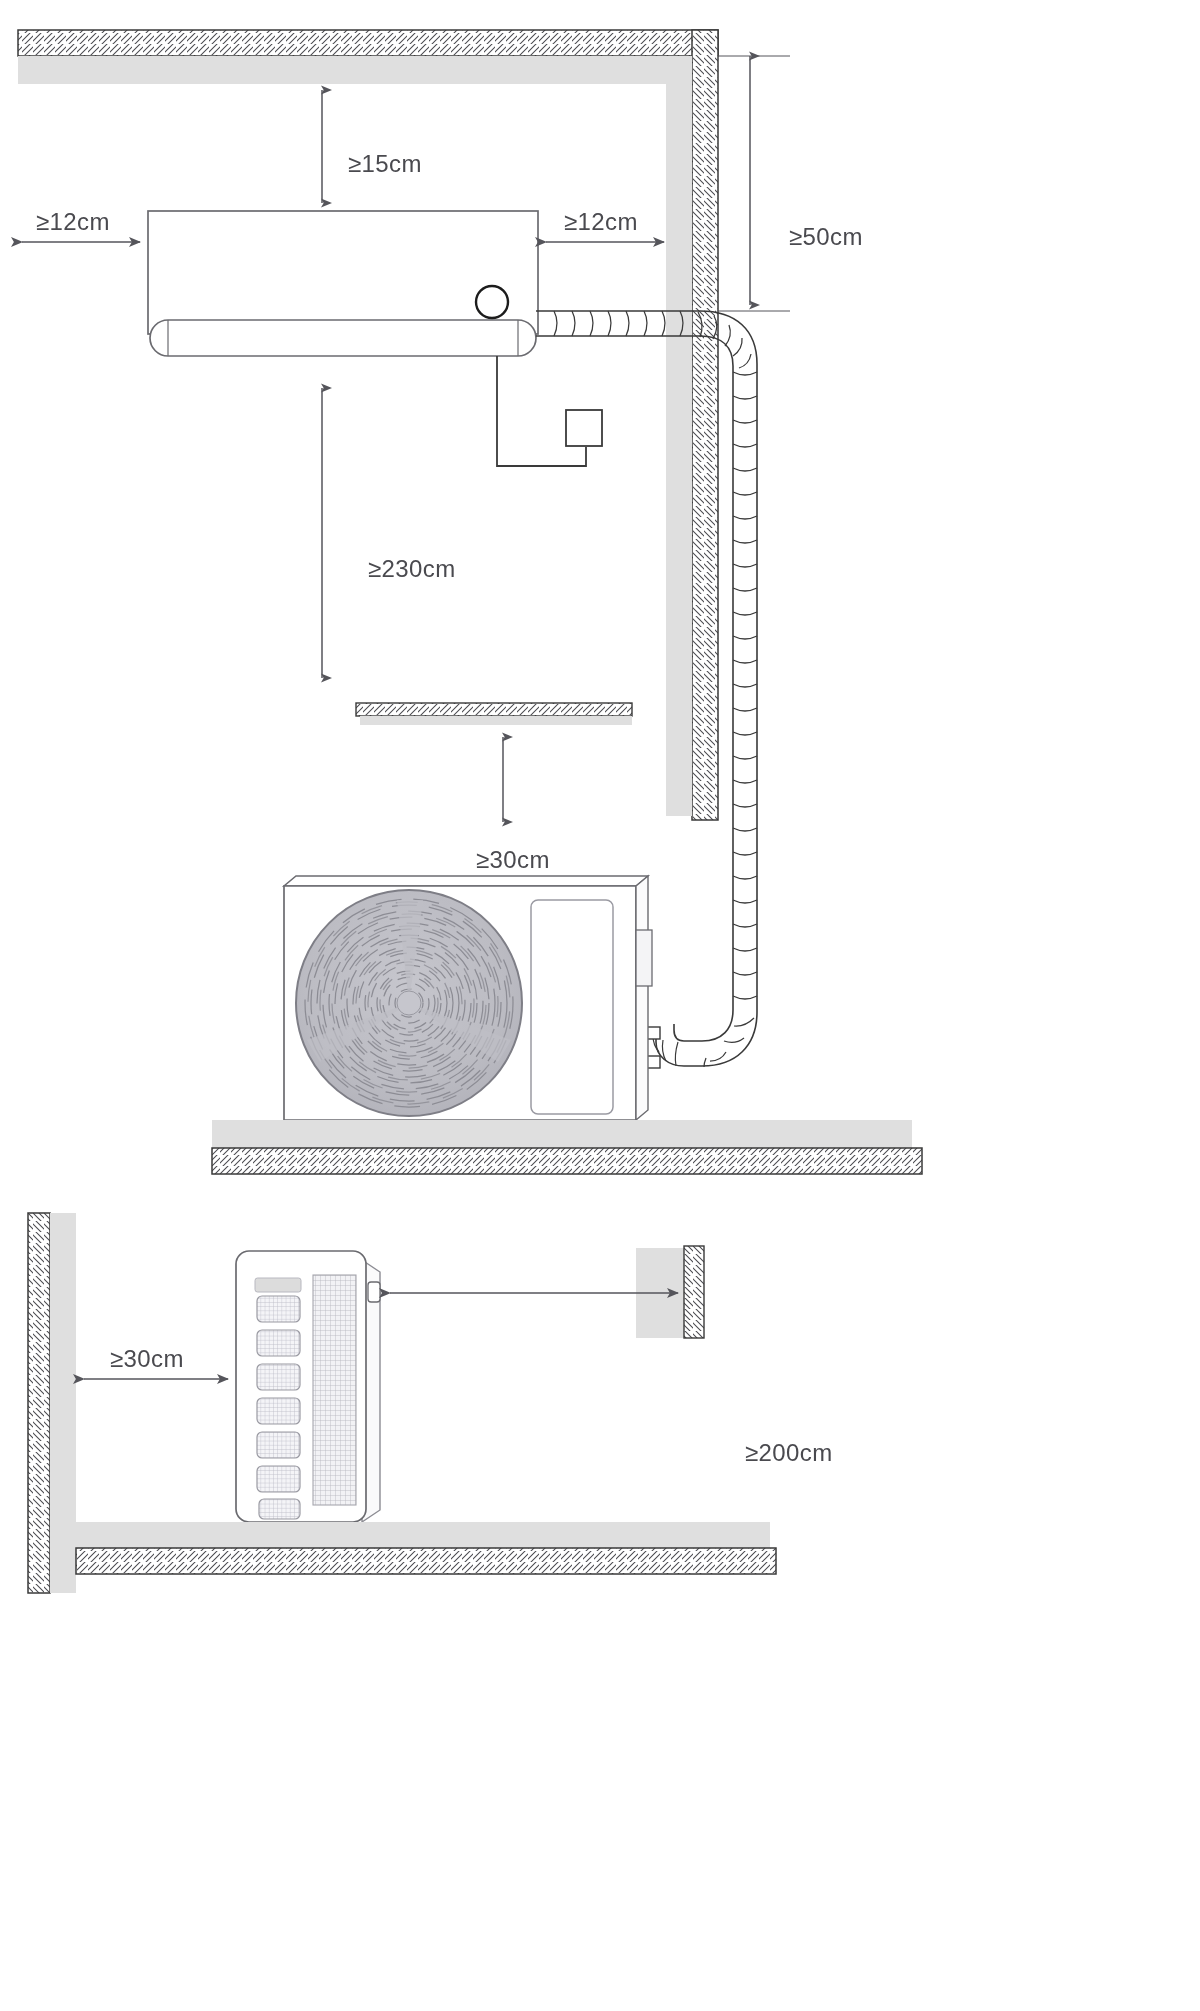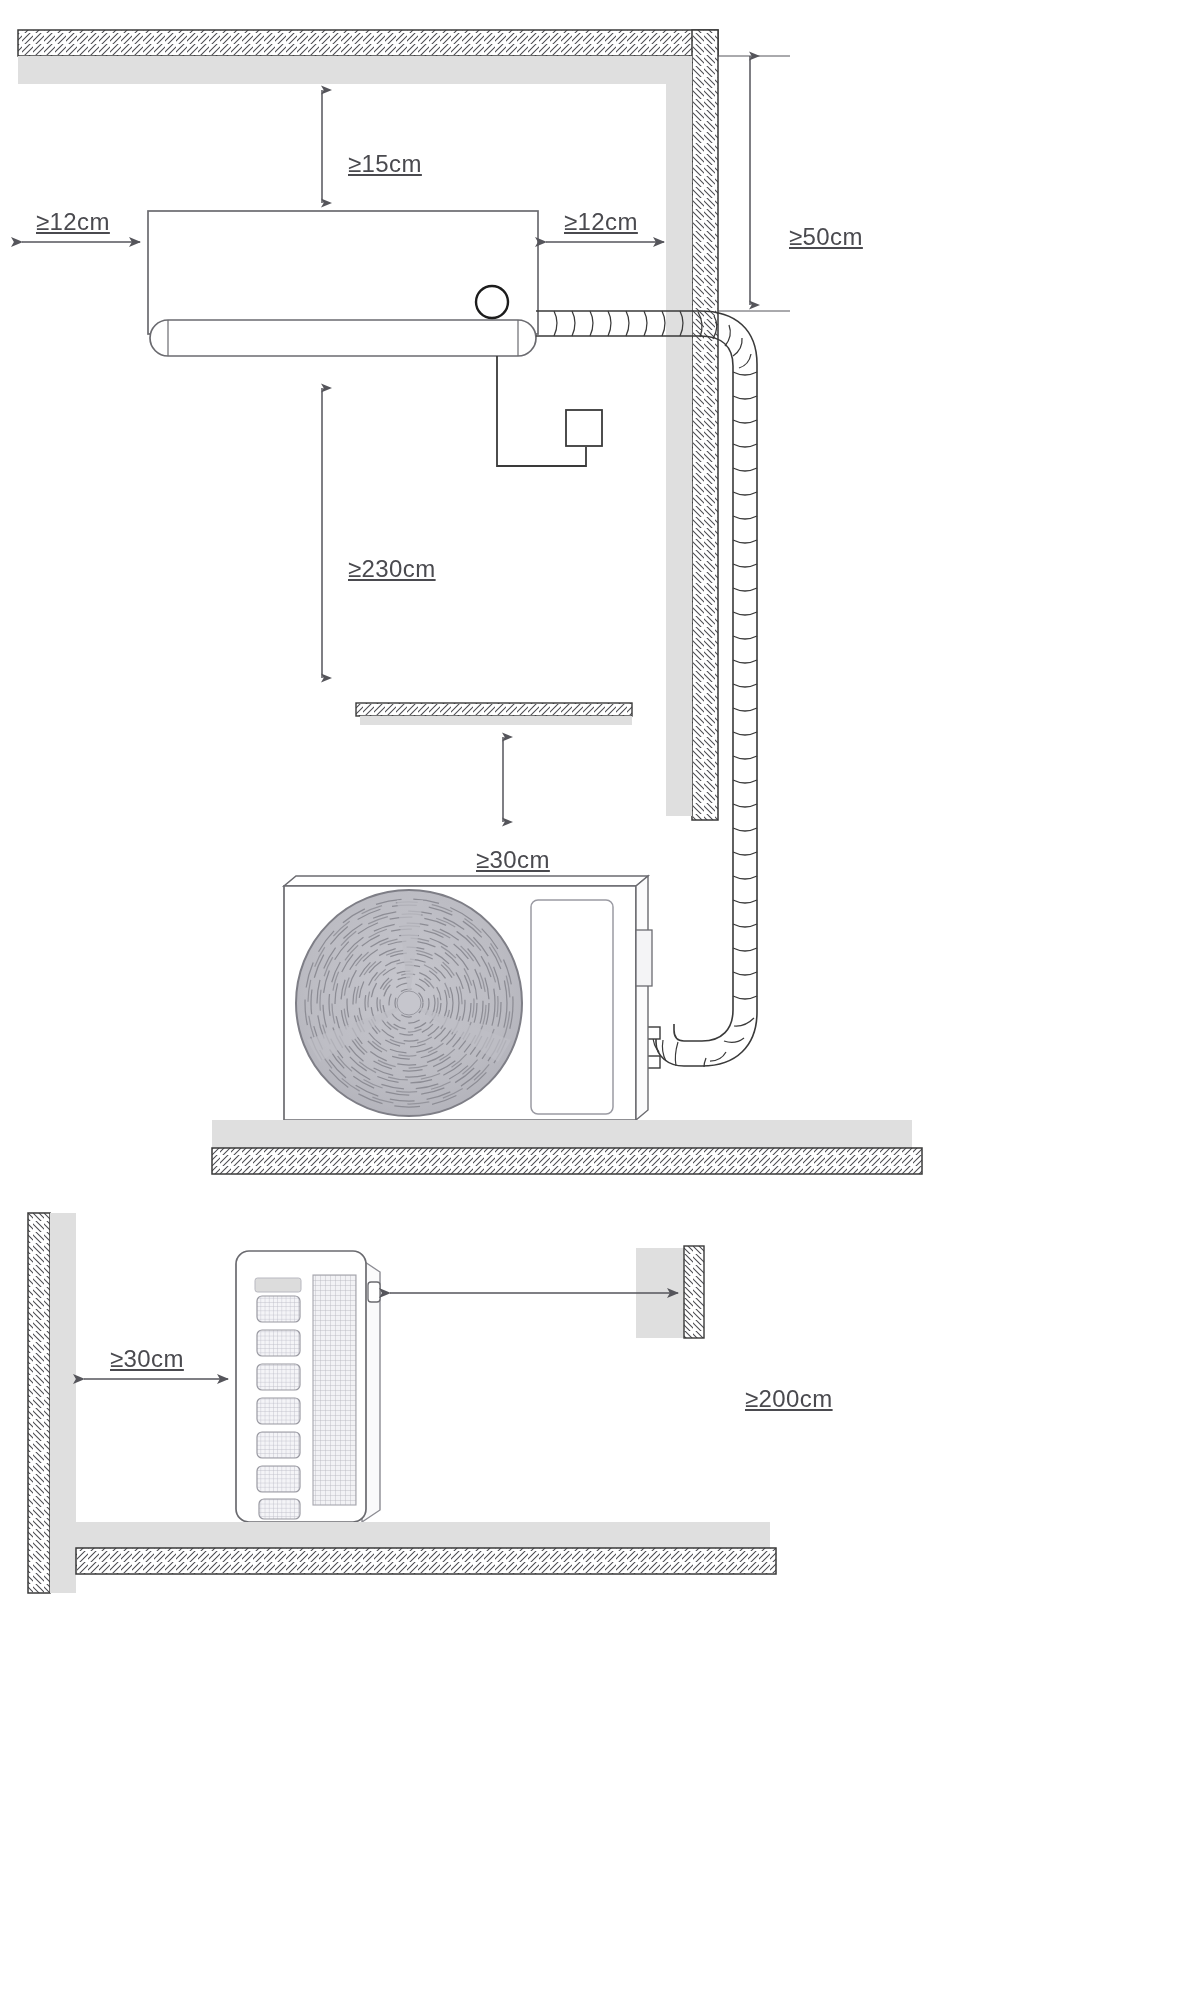--- a/index.html
+++ b/index.html
@@ -12,21 +12,20 @@
   #stage{position:absolute;left:0;top:0;width:1200px;height:2011px;}
   svg.layer{position:absolute;left:0;top:0;width:1200px;height:2011px;overflow:visible;}
   .dimlabel{
     position:absolute;
     font-family:"Liberation Sans","DejaVu Sans",sans-serif;
     font-size:24px;
     color:#4a4a4f;
     letter-spacing:0.4px;
     white-space:nowrap;
     user-select:none;
-    text-decoration:underline;
   }
 </style>
 </head>
 <body>
 
 <div id="stage">
 
   <svg class="layer" viewBox="0 0 1200 2011">
     <defs>
 
@@ -292,21 +291,21 @@
   </svg>
 
   <div class="dimlabel" style="left:348px;top:150px;">≥15cm</div>
 
   <div class="dimlabel" style="left:36px;top:208px;">≥12cm</div>
 
   <div class="dimlabel" style="left:564px;top:208px;">≥12cm</div>
 
   <div class="dimlabel" style="left:789px;top:223px;">≥50cm</div>
 
-  <div class="dimlabel" style="left:348px;top:555px;">≥230cm</div>
+  <div class="dimlabel" style="left:368px;top:555px;">≥230cm</div>
 
   <div class="dimlabel" style="left:476px;top:846px;">≥30cm</div>
 
   <div class="dimlabel" style="left:110px;top:1345px;">≥30cm</div>
 
-  <div class="dimlabel" style="left:745px;top:1385px;text-align:right;">≥200cm</div>
+  <div class="dimlabel" style="left:745px;top:1439px;text-align:right;">≥200cm</div>
 
 </div>
 
 </body></html>

